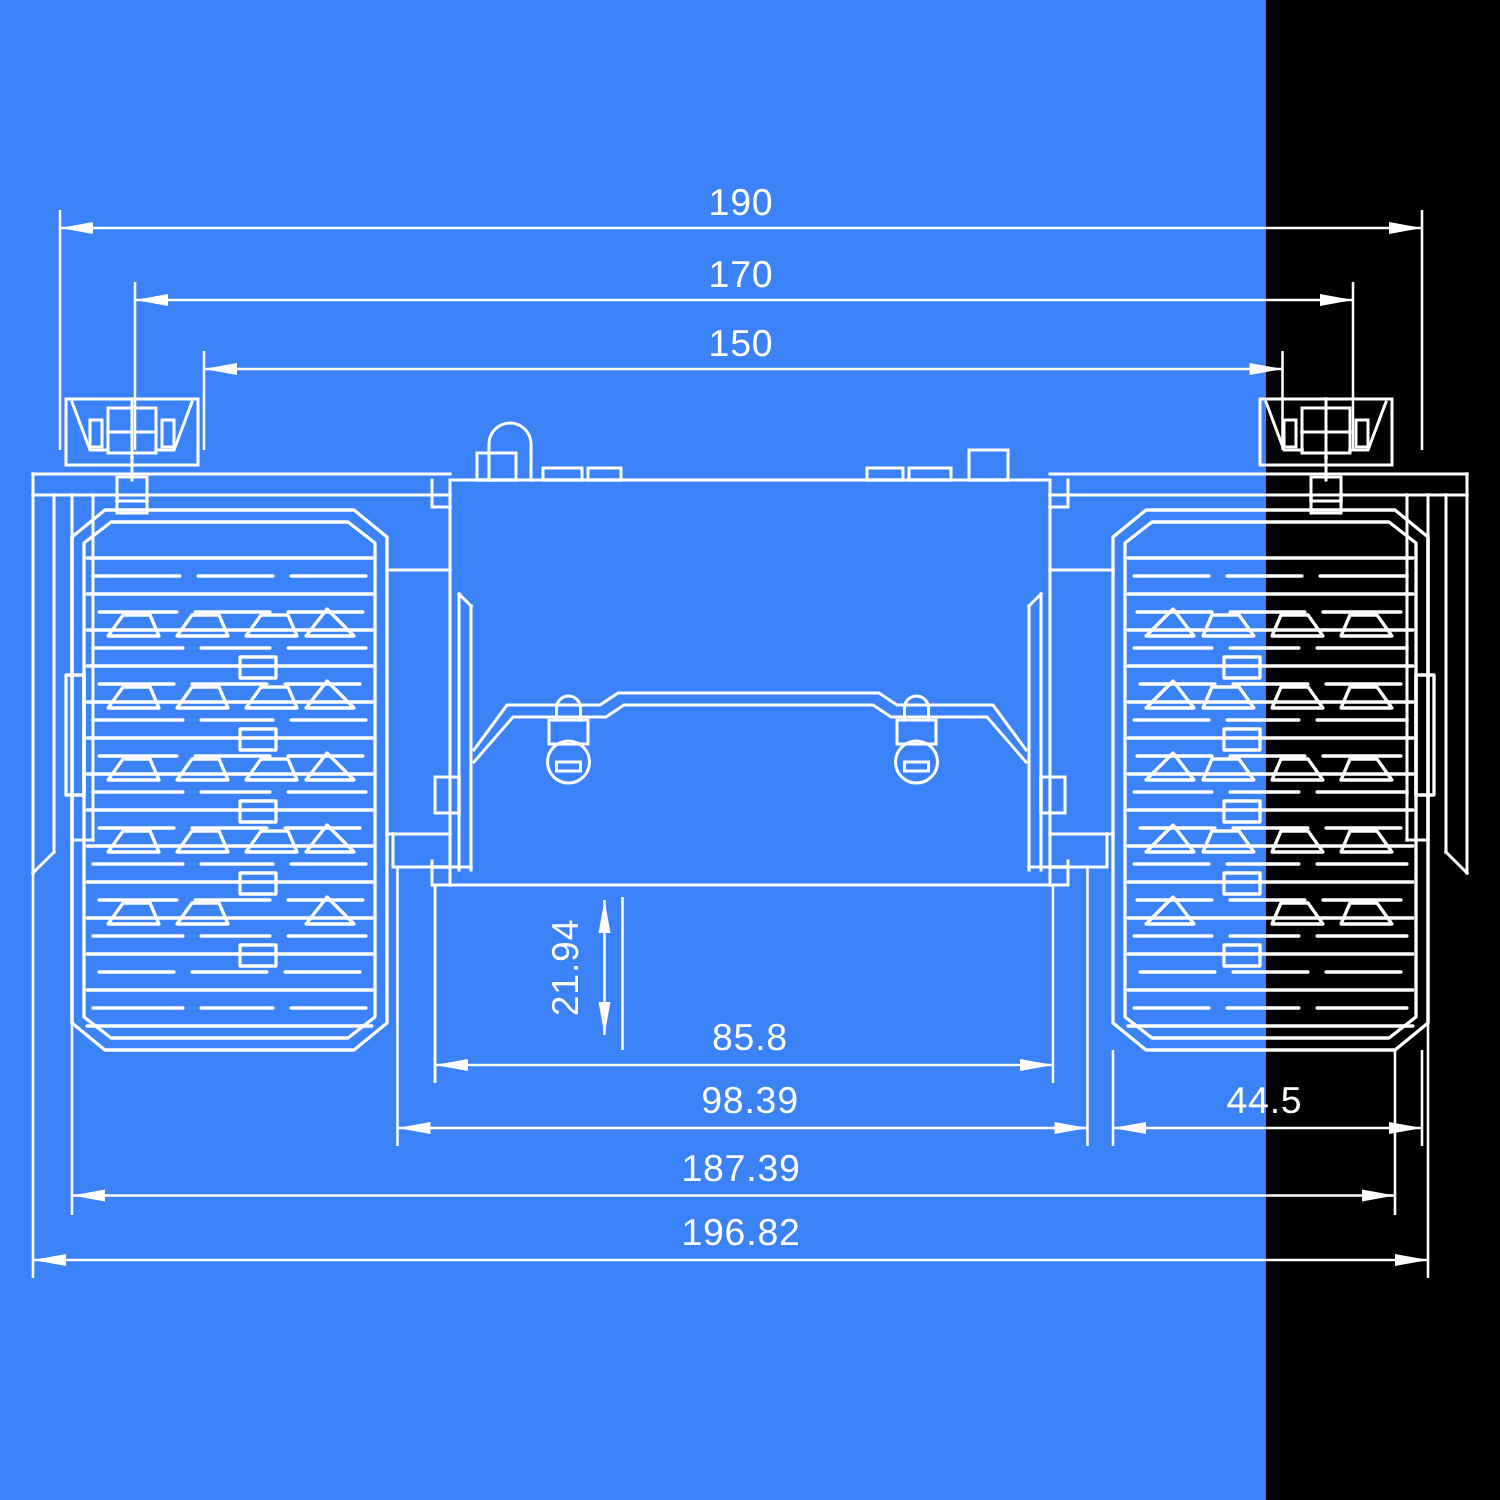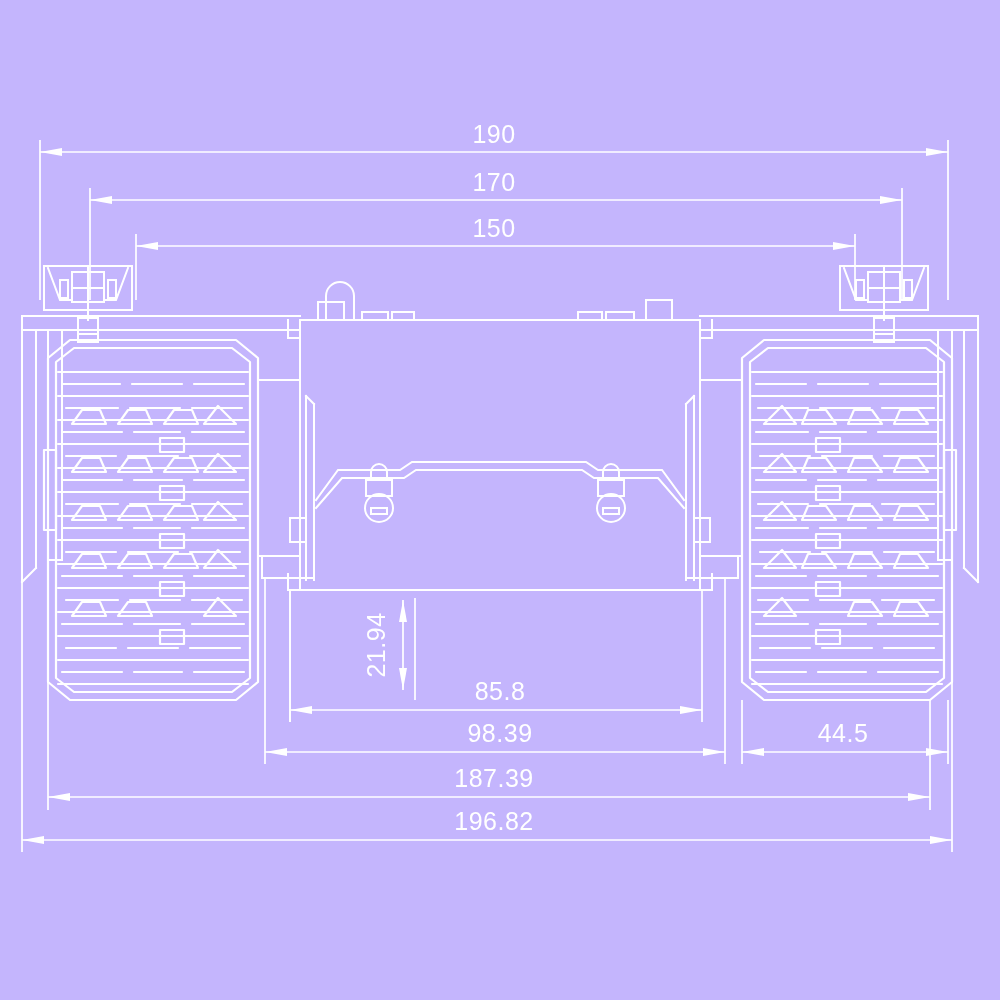--- a/index.html
+++ b/index.html
@@ -9,23 +9,23 @@
     background: #000000;
   }
   body {
     width: 1000px;
     height: 1000px;
     overflow: hidden;
     font-family: "Liberation Sans", sans-serif;
   }
   #stage {
     position: relative;
-    width: 1000px;
+    width: 844px;
     height: 1000px;
-    background: #c4b5fd;
+    background: #3b82f6;
   }
   svg.drawing {
     position: absolute;
     left: 0;
     top: 0;
     width: 1000px;
     height: 1000px;
     display: block;
   }
   .ln {

